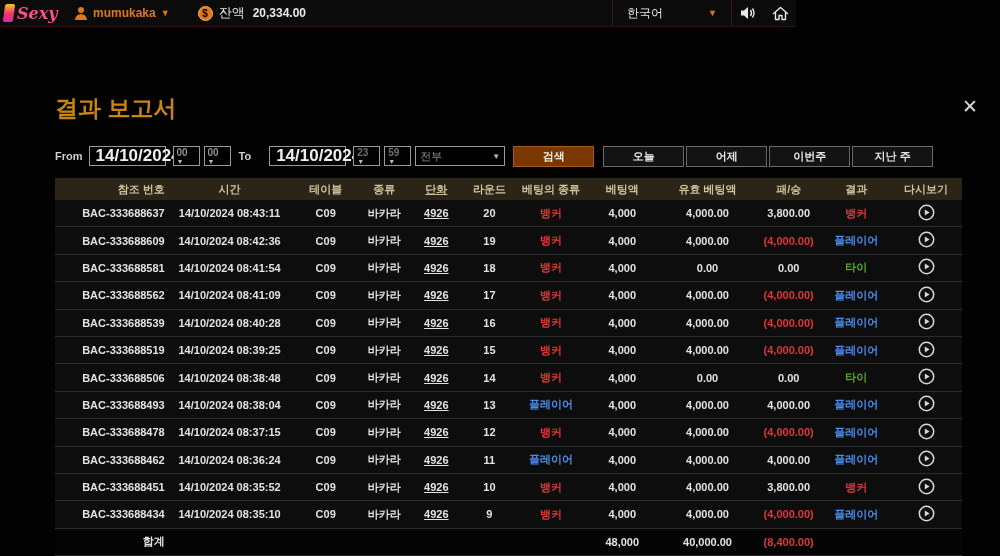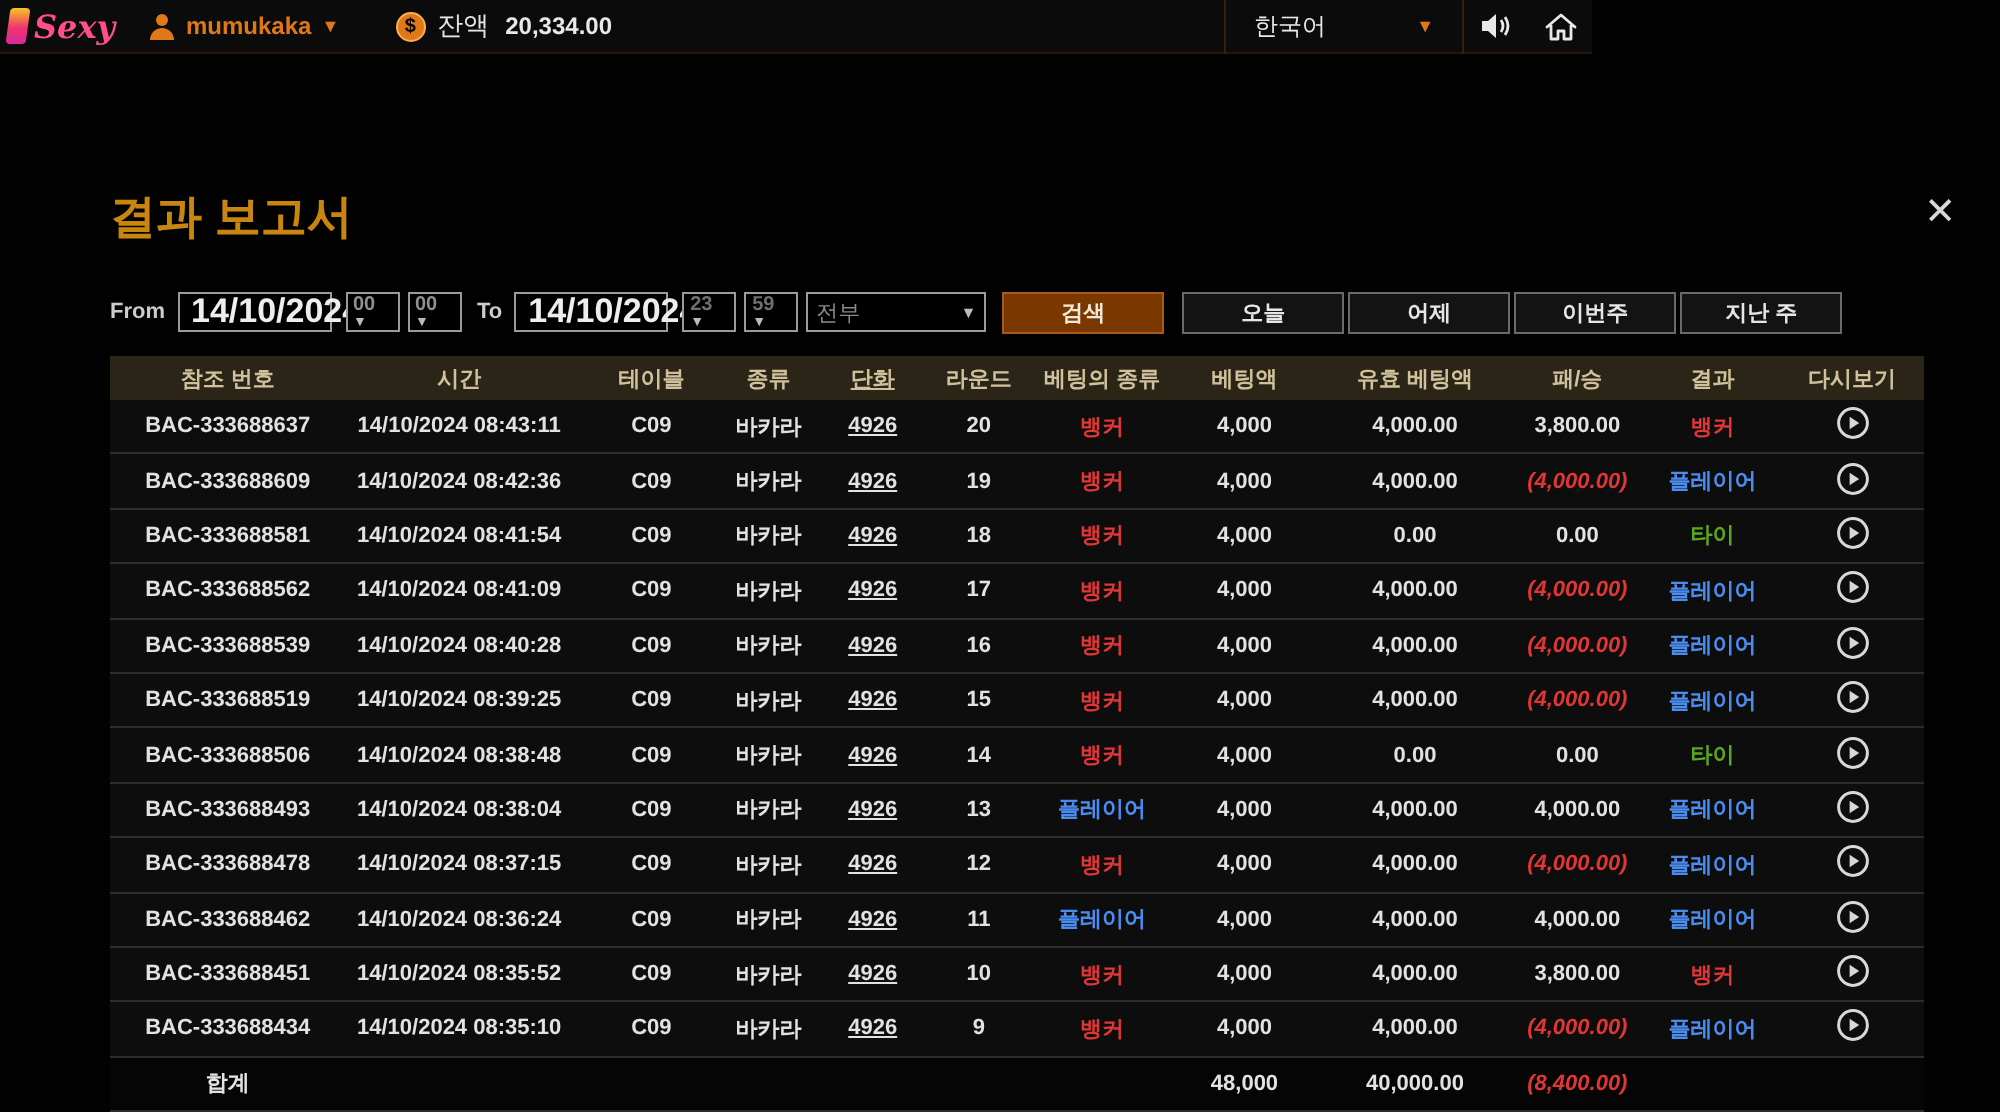--- a/index.html
+++ b/index.html
@@ -51,55 +51,55 @@
   .flabel { color:#cccccc; font-weight:bold; margin-right:6px; }
   .dateinput { width:77px; height:20px; background:#000; border:1px solid #9a9a9a;
     color:#eeeeee; font-weight:bold; font-size:17px; padding:0 6px;
     display:flex; align-items:center; margin-right:7px; }
   .mini-select { width:27px; height:20px; background:#000; border:1px solid #9a9a9a;
     display:flex; align-items:flex-start; justify-content:space-between;
     padding:0 2px 0 3px; margin-right:4px; font-size:10px; font-weight:bold;flex-direction:column; }
   .mini-select .val { color:#8f8f8f; }
   .mini-select .arr { color:#bbbbbb; font-size:7px; }
   .dim .val { color:#6f6f6f; }
-  .to-label { margin:0 6px 0 4px; }
+  .to-label { margin:0 18px 0 4px; }
   .game-select { width:90px; height:20px; background:#000; border:1px solid #9a9a9a;
     display:flex; align-items:center; justify-content:space-between; padding:0 4px;
     font-size:11px; margin-right:8px; }
   .game-select .val { color:#8a8a8a; }
   .game-select .arr { color:#bbbbbb; font-size:8px; }
   .btn { height:21px; width:81px; display:flex; align-items:center; justify-content:center;
     font-size:11px; font-weight:bold; cursor:pointer; }
   .btn-search { background:#7a3800; border:1px solid #a85a18; color:#f2e8da; margin-right:9px; }
   .btn-gray { background:#131313; border:1px solid #6a6a6a; color:#e6e6e6; margin-right:2px; }
 
   
   .table { position:absolute; left:55px; top:178px; width:907px; }
   .thead { display:flex; height:22px; background:#2b2517; align-items:center; }
   .th { color:#cfc19b; font-size:11px; font-weight:bold; text-align:center; }
   .trow { display:flex; height:27.4px; align-items:center; background:#0d0d0d;
     border-bottom:1px solid #2c2c2c; }
   .td { font-size:11px; font-weight:bold; color:#e2e2e2; text-align:center;
     white-space:nowrap; overflow:hidden; }
-  .c-ref    { width:12.1%; text-align:center; padding-left:8px; }
+  .c-ref    { width:12.1%; text-align:right; padding-left:8px; }
   .c-time   { width:14.3%; }
   .c-table  { width:6.9%; }
   .c-game   { width:6.0%; }
   .c-shoe   { width:5.5%;text-decoration:underline; }
   .c-round  { width:6.2%; }
   .c-bettype{ width:7.4%; }
   .c-bet    { width:8.3%; }
   .c-valid  { width:10.5%; }
   .c-wl     { width:7.4%; }
   .c-result { width:7.5%; }
   .c-replay { width:7.9%; }
   .banker { color:#e03636 !important; }
   .player { color:#4a8cf0 !important; }
   .tie    { color:#5aa81e !important; }
-  .neg    { color:#e03636 !important;font-style:italic; }
+  .neg    { color:#e03636 !important; }
   .replay-btn { display:inline-flex; align-items:center; justify-content:center; cursor:pointer; }
   .total-row { display:flex; height:27px; align-items:center; background:#050505;
     border-bottom:1px solid #2c2c2c; }
 </style>
 </head>
 <body>
 
 <div class="screen">
 
   <div class="topbar">

